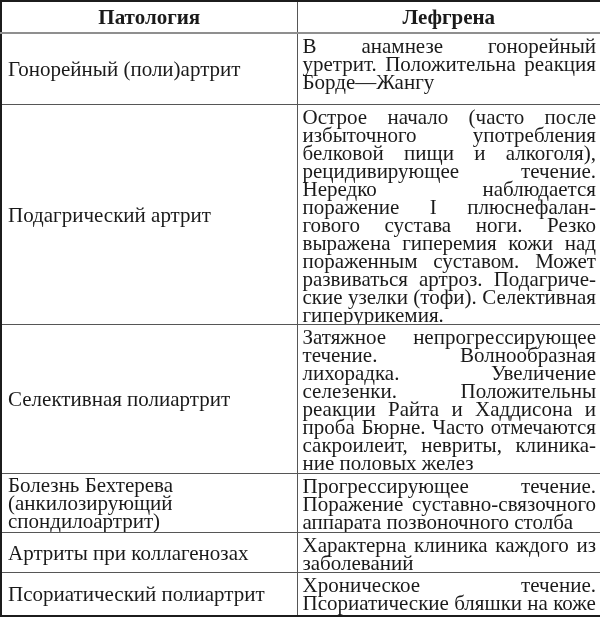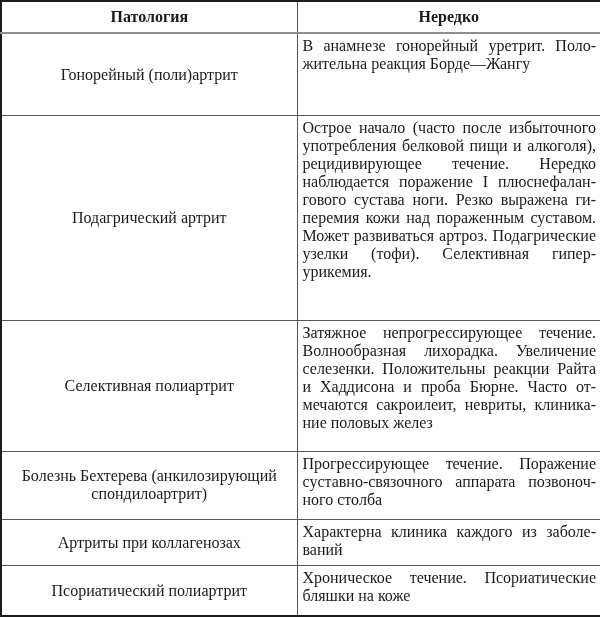--- a/index.html
+++ b/index.html
@@ -17,34 +17,34 @@
     width: 600px;
     height: 617px;
     border-collapse: collapse;
     table-layout: fixed;
     border: 2px solid #1c1c1c;
   }
   col.c-pathology { width: 296px; }
   col.c-criteria  { width: 304px; }
   th, td {
     border: 1px solid #565656;
-    font-size: 16px;
+    font-size: 21px;
     line-height: 18px;
     overflow: hidden;
   }
   thead th {
     height: 30px;
     font-weight: bold;
     text-align: center;
     vertical-align: middle;
     border-bottom: 2px solid #8f8f8f;
     padding: 0 2px;
   }
   td.pathology {
-    text-align: center;
+    text-align: left;
     vertical-align: middle;
     padding: 2px 6px;
     white-space: pre-line;
   }
   td.criteria {
     text-align: justify;
     vertical-align: top;
     padding: 3px 4px 0 5px;
     hyphens: manual;
   }
@@ -62,21 +62,21 @@
 <body>
 
 <table class="med-table">
   <colgroup>
     <col class="c-pathology">
     <col class="c-criteria">
   </colgroup>
   <thead>
     <tr>
       <th>Патология</th>
-      <th>Нередко</th>
+      <th>Лефгрена</th>
     </tr>
   </thead>
   <tbody>
     <tr class="r0">
       <td class="pathology">Гонорейный (поли)артрит</td>
       <td class="criteria">В анамнезе гонорейный уретрит. Поло­жительна реакция Борде—Жангу</td>
     </tr>
     <tr class="r1">
       <td class="pathology">Подагрический артрит</td>
       <td class="criteria">Острое начало (часто после избыточного употребления белковой пищи и алкого­ля), рецидивирующее течение. Нередко наблюдается поражение I плюснефалан­гового сустава ноги. Резко выражена ги­перемия кожи над пораженным суставом. Может развиваться артроз. Подагриче­ские узелки (тофи). Селективная гипер­урикемия.</td>

